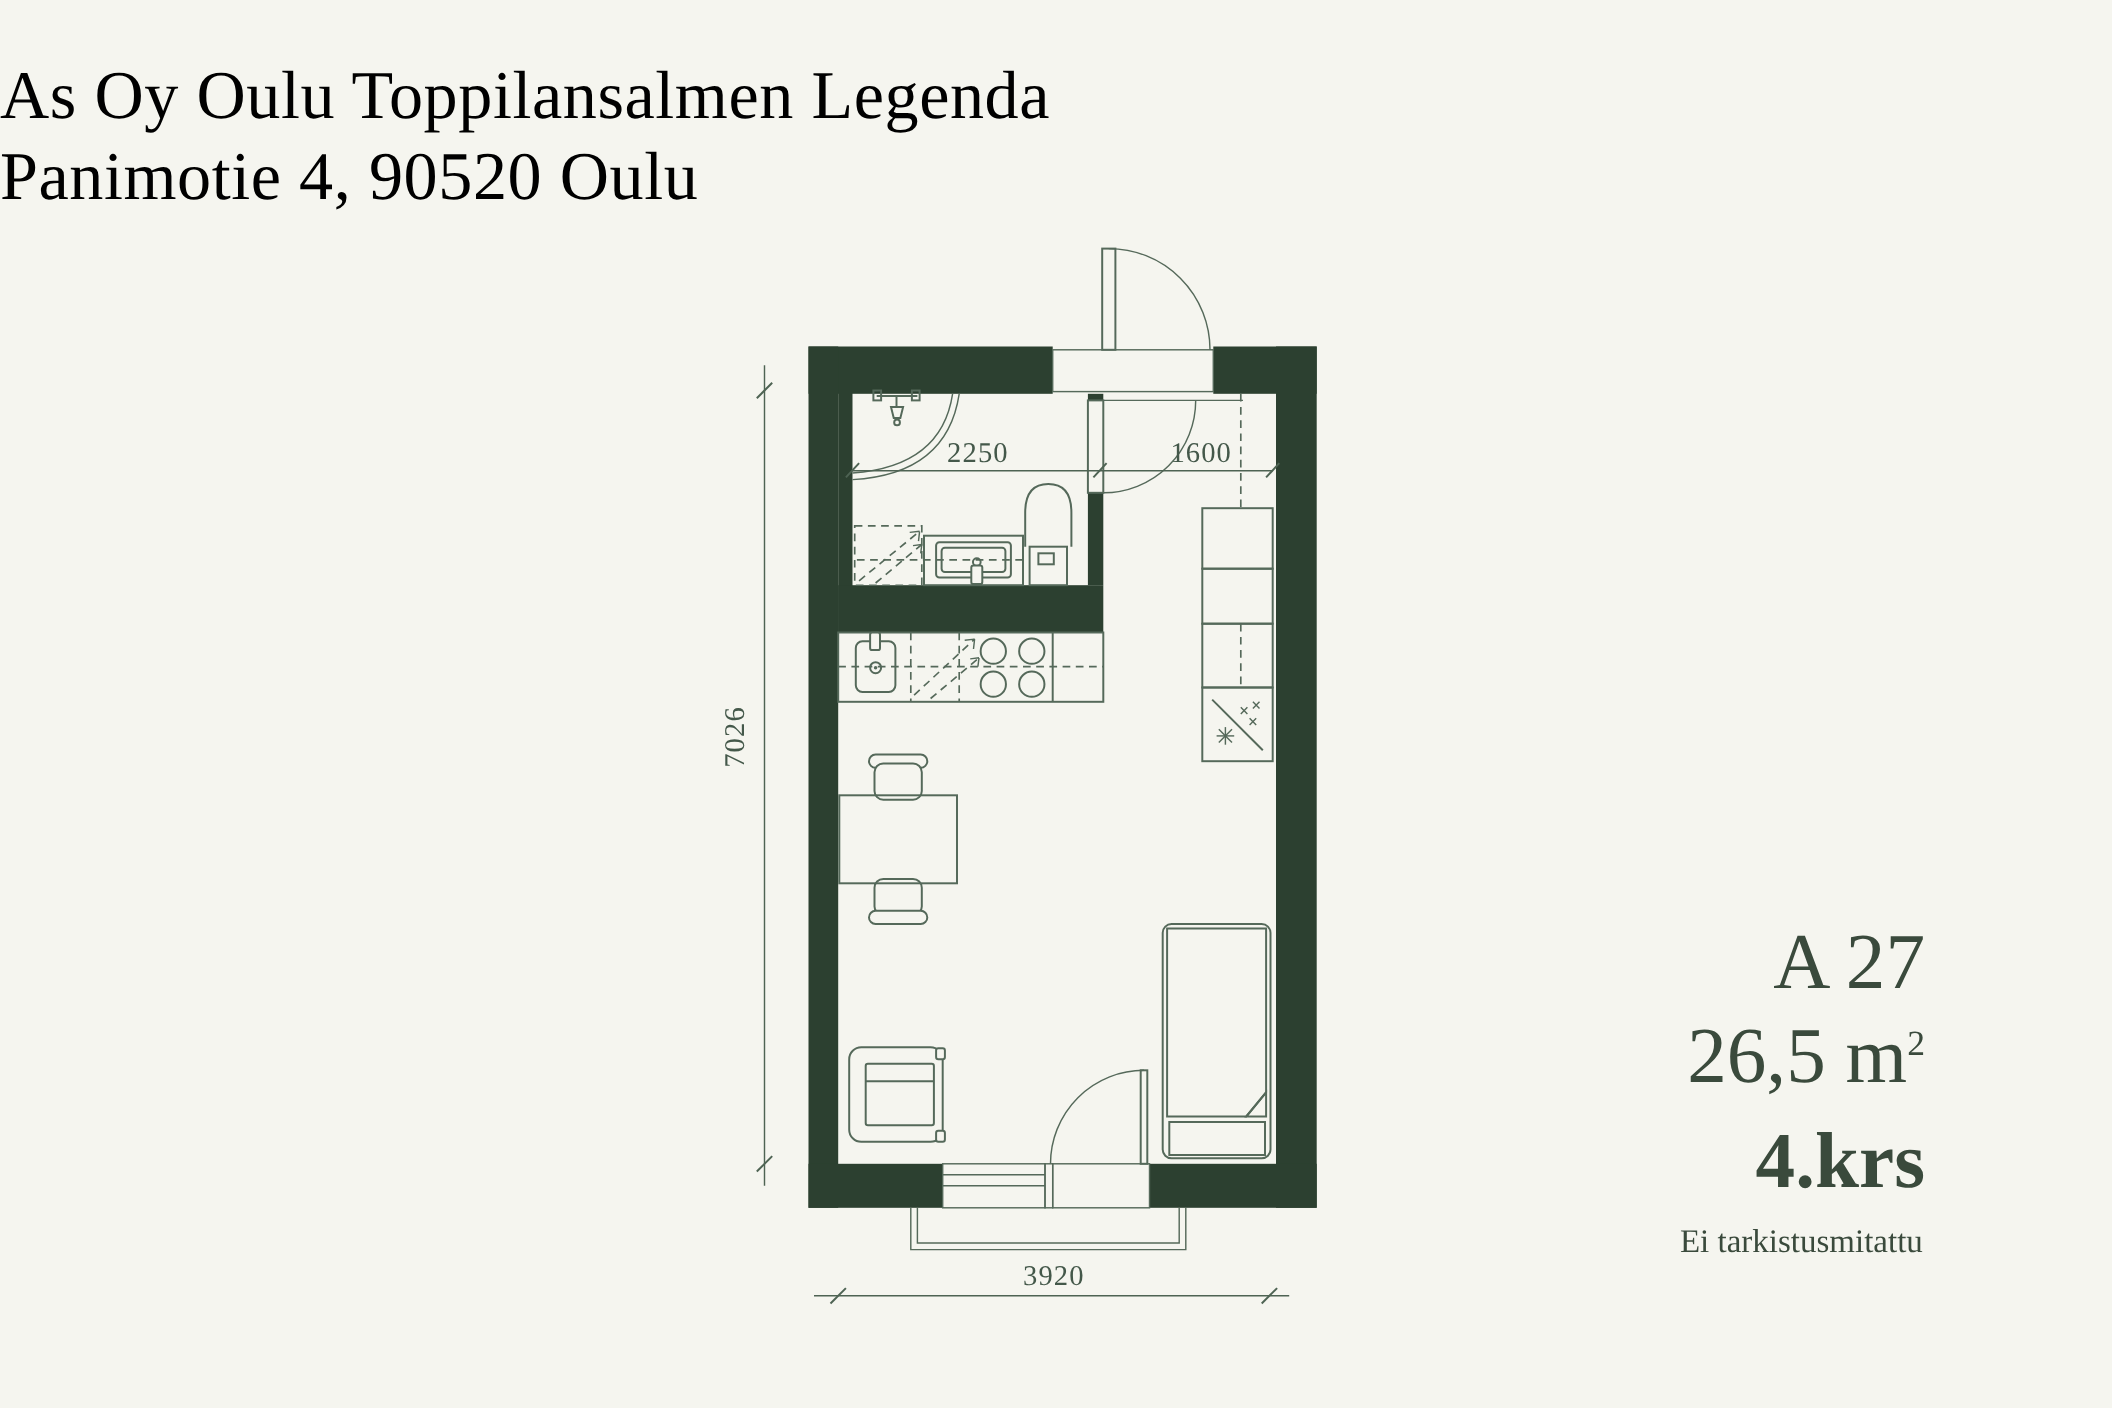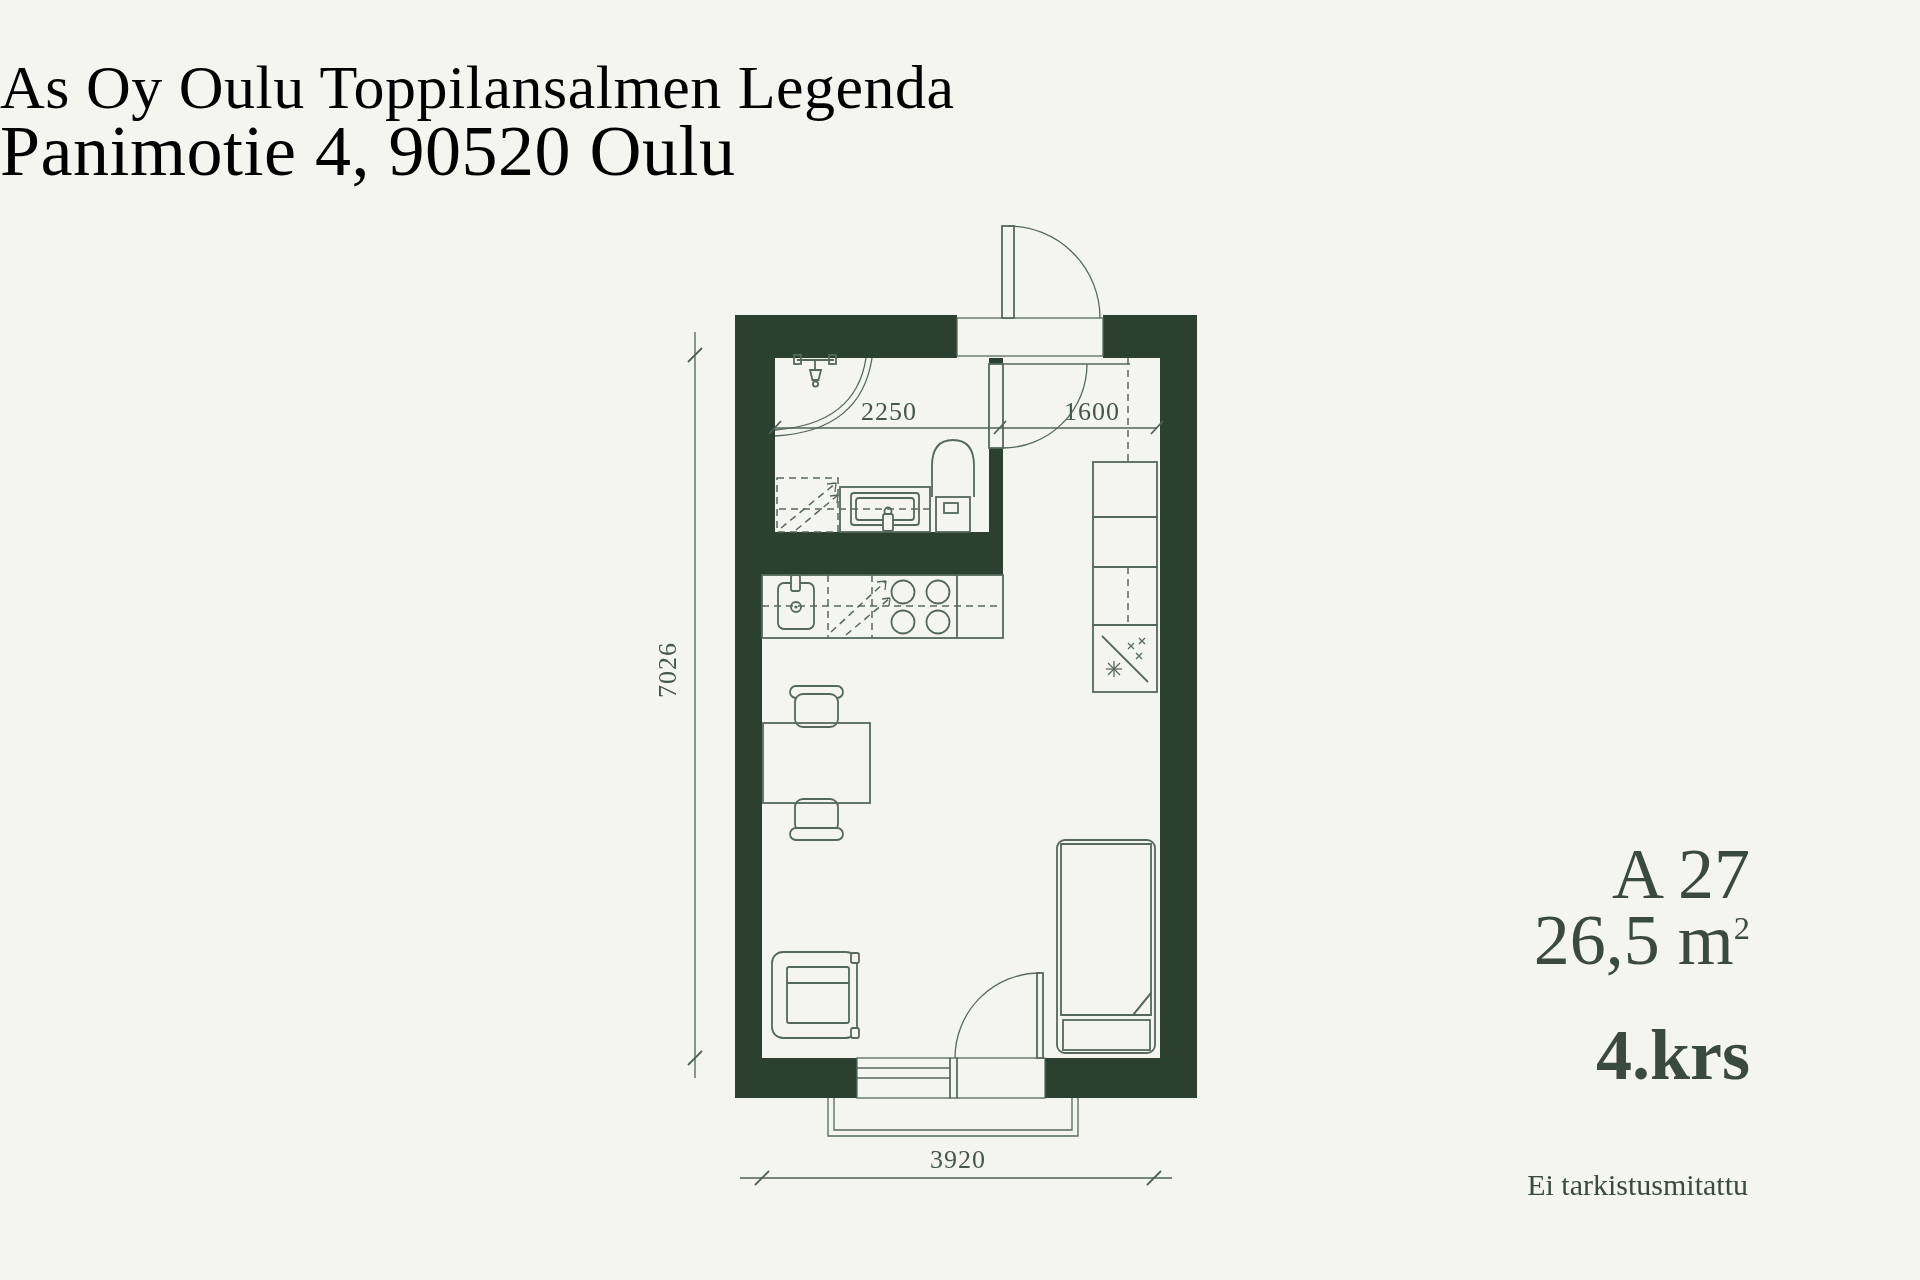--- a/index.html
+++ b/index.html
@@ -3,27 +3,27 @@
 <meta charset="utf-8">
 <style>
   html,body{margin:0;padding:0;}
   body{
     width:1920px;height:1280px;
     background:#f5f5ef;
     font-family:"Liberation Serif","DejaVu Serif",serif;
     position:relative;overflow:hidden;
   }
   .title-line1{position:absolute;top:52px;left:0;width:1880px;font-size:62px;letter-spacing:.5px;}
-  .title-line2{position:absolute;top:110px;left:0;width:1880px;font-size:72px;letter-spacing:.5px;}
+  .title-line2{position:absolute;top:126px;left:0;width:1880px;font-size:62px;letter-spacing:.5px;}
   .info-big{position:absolute;right:170px;width:600px;text-align:right;font-size:72px;color:#3a4a3c;line-height:1;}
   .info-code{top:838px;}
-  .info-area{top:904px;padding-left:40px;}
+  .info-area{top:924px;padding-left:40px;}
   .info-area sup{font-size:45%;vertical-align:super;}
   .info-floor{top:1019px;font-weight:bold;}
-  .info-note{position:absolute;right:172px;width:600px;text-align:right;top:1168px;font-size:30px;color:#3a4a3c;}
+  .info-note{position:absolute;right:172px;width:600px;text-align:right;top:1112px;font-size:30px;color:#3a4a3c;}
   svg{position:absolute;left:0;top:0;}
   .wall{fill:#2c4030;stroke:none;}
   .fix{fill:none;stroke:#55695a;stroke-width:1.8px;}
   .fixw{fill:#f5f5ef;stroke:#55695a;stroke-width:1.8px;}
   .thin{fill:none;stroke:#55695a;stroke-width:1.3px;}
   .dash{fill:none;stroke:#55695a;stroke-width:1.5px;stroke-dasharray:7 5;}
   .dim{fill:none;stroke:#4e6353;stroke-width:1.3px;}
   .dimtick{fill:none;stroke:#4e6353;stroke-width:1.8px;}
   .dimtext{fill:#44584a;font-size:26px;font-family:"Liberation Serif","DejaVu Serif",serif;letter-spacing:1px;}
 </style>

